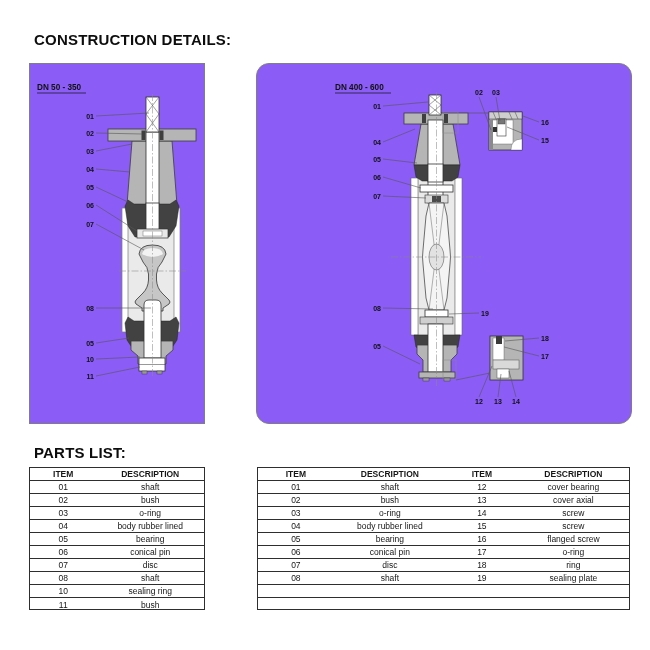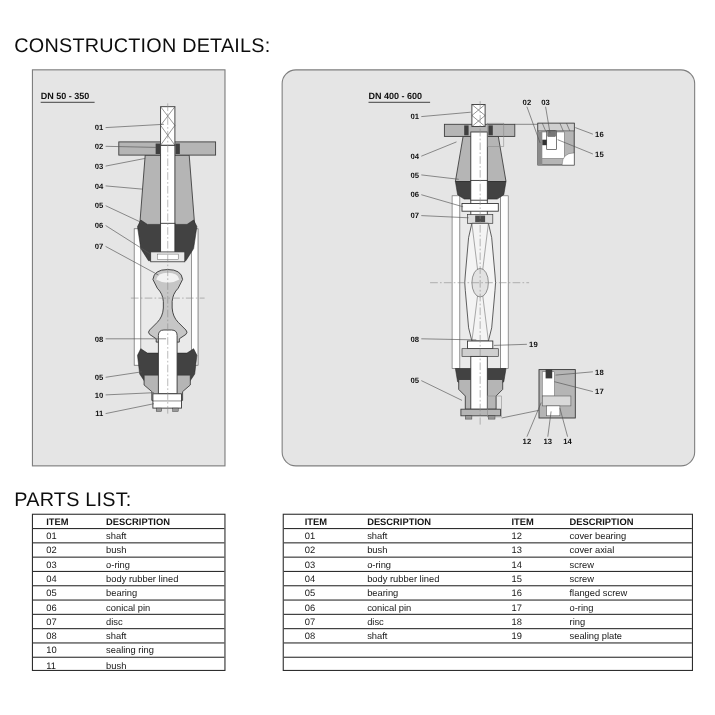--- a/index.html
+++ b/index.html
@@ -1,34 +1,34 @@
 <!DOCTYPE html>
 <html><head>
 <meta charset="utf-8">
 <style>
   html,body{margin:0;padding:0;background:#fff;}
   #page{position:relative;width:650px;height:650px;background:#ffffff;
         font-family:"Liberation Sans",sans-serif;color:#111;overflow:hidden;}
-  .h1{position:absolute;left:13px;font-size:18px;font-weight:normal;letter-spacing:.2px;color:#0d0d0d;}
+  .h1{position:absolute;left:34px;font-size:15px;font-weight:bold;letter-spacing:.2px;color:#0d0d0d;}
   #construction-title{top:31px;}
   #parts-title{top:444px;}
-  .panel{position:absolute;top:63px;background:#e5e5e5;border:1px solid #7f7f7f;}
+  .panel{position:absolute;top:63px;background:#8b5cf6;border:1px solid #7f7f7f;}
   #panel-left{left:29px;width:174px;height:359px;}
   #panel-right{left:256px;width:374px;height:359px;border-radius:13px;}
   .panel svg{display:block;}
   svg .co{font:bold 7px "Liberation Sans",sans-serif;fill:#111;}
   svg .dn{font:bold 8.2px "Liberation Sans",sans-serif;fill:#111;}
   svg .ld{stroke:#555;stroke-width:.6;fill:none;}
   svg .cl{stroke:#8a8a8a;stroke-width:.55;fill:none;stroke-dasharray:7 2 1.5 2;}
   svg .gry{fill:#b5b5b5;stroke:#3c3c3c;stroke-width:.8;}
   svg .drk{fill:#424242;stroke:#222;stroke-width:.5;}
   svg .wht{fill:#fff;stroke:#333;stroke-width:.8;}
   svg .hat{stroke:#444;stroke-width:.5;fill:none;}
   .ptable{position:absolute;top:467px;border:1.5px solid #2e2e2e;box-sizing:border-box;
-          font-size:8.5px;color:#161616;background:#fff;}
+          font-size:8.5px;color:#161616;background:#fff;text-align:center;}
   #table-left{left:29px;width:176px;height:143px;}
   #table-right{left:257px;width:373px;height:143px;}
   .trow{display:flex;height:13px;align-items:center;border-bottom:1px solid #2e2e2e;box-sizing:border-box;}
   .trow:last-child{border-bottom:none;}
   .thead{font-weight:bold;border-bottom:1.5px solid #2e2e2e;}
   .tcell{box-sizing:border-box;white-space:nowrap;overflow:hidden;}
   #table-left .c0{width:55px;padding-left:12px;}
   #table-left .c1{width:121px;padding-left:12px;}
   #table-right .c0{width:57px;padding-left:19px;}
   #table-right .c1{width:132px;padding-left:19px;}

